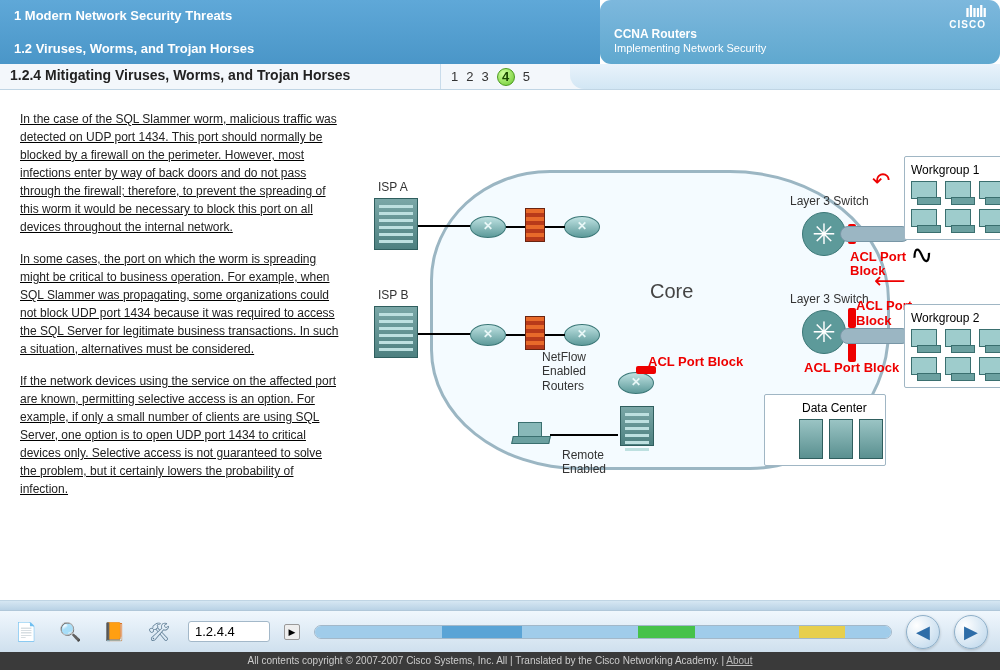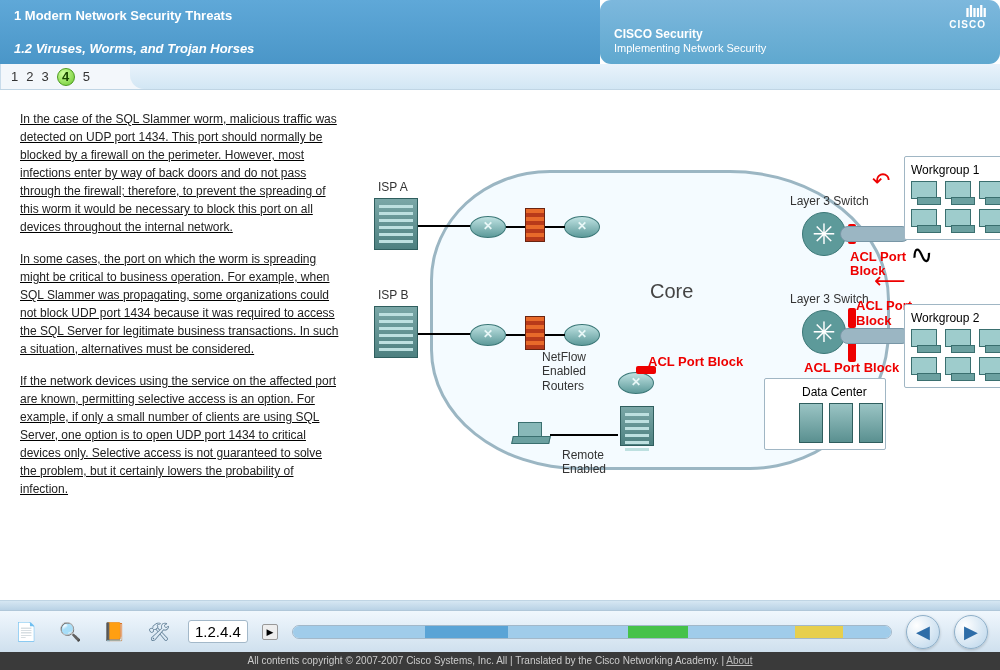--- a/index.html
+++ b/index.html
@@ -2,21 +2,21 @@
 <html><head>
 <meta charset="utf-8">
 <style>
 * { box-sizing: border-box; margin: 0; padding: 0; }
 html, body { width: 1000px; height: 670px; font-family: Arial, Helvetica, sans-serif; overflow: hidden; background: #fff; }
 
 
 .header { display: flex; height: 64px; }
 .header-left { width: 600px; background: linear-gradient(#5fa8d8, #4a96c8); color: #fff; padding: 8px 14px; display: flex; flex-direction: column; justify-content: center; gap: 18px; }
 .header-left .chapter { font-size: 13px; font-weight: bold; }
-.header-left .section { font-size: 13px; font-weight: bold; font-style: italic; }
+.header-left .section { font-size: 13px; font-weight: bold; }
 .header-right { flex: 1; background: linear-gradient(#7db8dd, #5fa8cf); color: #fff; padding: 10px 14px; position: relative; display: flex; flex-direction: column; justify-content: flex-end; gap: 1px; border-radius: 11px; }
 .header-right .course { font-size: 12px; font-weight: bold; }
 .header-right .subtitle { font-size: 11px; }
 .logo { position: absolute; top: 6px; right: 14px; color: #fff; font-size: 10px; font-weight: bold; letter-spacing: 1px; text-align: right; }
 .logo .bars { letter-spacing: -1px; font-size: 16px; line-height: 0.8; }
 
 
 .subhead { display: flex; height: 26px; border-bottom: 1px solid #c0d5e4; background: #f3f7fb; }
 .subhead-title { flex: 0 0 440px; padding: 3px 10px; font-size: 14px; font-weight: bold; color: #222; }
 .pager { flex: 0 0 130px; display:flex; align-items:center; gap:8px; padding:0 10px; font-size:13px; color:#333; border-left:1px solid #c9dceb; }
@@ -64,21 +64,21 @@
 .hline { position:absolute; background:#000; height:2px; }
 .pipe { position:absolute; background:#9bb6c3; height:16px; border-radius:8px; border:1px solid #7896a6; }
 .pipe-block { position:absolute; background:#e00; width:8px; height:20px; border-radius:2px; }
 .worm { position:absolute; font-size:28px; color:#000; transform:rotate(-10deg); }
 .arrow-red { position:absolute; color:#e00; font-size:22px; }
 
 
 .footer-wrap { position:absolute; bottom:0; left:0; right:0; }
 .toolbar { height:42px; background:linear-gradient(#f0f7fd,#cfe0ee); display:flex; align-items:center; padding:0 12px; gap:14px; border-top:1px solid #b0c7d9; }
 .tool-btn { width:30px; height:30px; display:flex; align-items:center; justify-content:center; font-size:18px; color:#5b7a92; cursor:pointer; }
-.loc-input { background:#fff; border:1px solid #a3b8c9; border-radius:3px; padding:2px 6px; font-size:15px; width:60px; }
+.loc-input { background:#fff; border:1px solid #a3b8c9; border-radius:3px; padding:2px 6px; font-size:13px; width:82px; }
 .play-btn { width:16px; height:16px; background:#eee; border:1px solid #999; border-radius:2px; display:inline-flex; align-items:center; justify-content:center; font-size:9px; cursor:pointer; }
 .progress { flex:1; height:14px; display:flex; border-radius:7px; overflow:hidden; border:1px solid #a3b8c9; }
 .progress div { height:100%; }
 .nav-btn { width:34px; height:34px; border-radius:50%; background:radial-gradient(circle at 30% 30%, #fff, #b8d4ea); border:1px solid #8fb0c9; display:flex; align-items:center; justify-content:center; color:#2e6da8; font-size:18px; cursor:pointer; box-shadow:0 1px 3px rgba(0,0,0,.2); }
 .copyright { height:18px; background:#3a3a3a; color:#ccc; font-size:10px; text-align:center; line-height:18px; }
 .copyright a { color:#bbb; }
 .pre-footer { height:10px; background:linear-gradient(#d6e7f3,#b9d2e5); border-top:1px solid #c0d5e4; }
 </style>
 </head>
 <body>
@@ -86,26 +86,27 @@
 <div class="header">
   <div class="header-left">
     <div class="chapter">1 Modern Network Security Threats</div>
     <div class="section">1.2 Viruses, Worms, and Trojan Horses</div>
   </div>
   <div class="header-right">
     <div class="logo">
       <div class="bars">ılıılı</div>
       <div>CISCO</div>
     </div>
-    <div class="course">CISCO Security</div>
+    <div class="course">CCNA Routers</div>
     <div class="subtitle">Implementing Network Security</div>
   </div>
 </div>
 
 <div class="subhead">
+  <div class="subhead-title">1.2.4 Mitigating Viruses, Worms, and Trojan Horses</div>
   <div class="pager">
     <span>1</span>
     <span>2</span>
     <span>3</span>
     <span class="active">4</span>
     <span>5</span>
   </div>
   <div class="subhead-fill"></div>
 </div>
 
@@ -191,21 +192,21 @@
       <div class="wg-grid">
         <div class="pc"></div>
           <div class="pc"></div>
           <div class="pc"></div>
         <div class="pc"></div>
           <div class="pc"></div>
           <div class="pc"></div>
       </div>
     </div>
 
-    <div class="box" style="left:414px; top:288px; width:122px; flex-direction:column;padding-left:37px;">
+    <div class="box" style="left:414px; top:304px; width:122px; flex-direction:column;padding-left:37px;">
       <div class="box-title">Data Center</div>
       <div style="display:flex; gap:6px;">
         <div class="server-small"></div>
         <div class="server-small"></div>
         <div class="server-small"></div>
       </div>
     </div>
   </div>
 </div>
 

